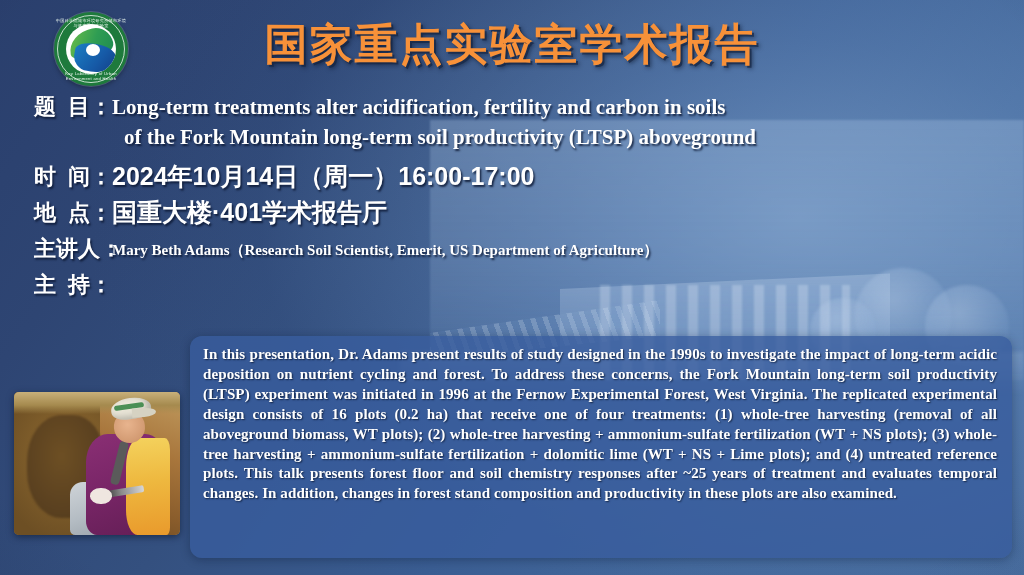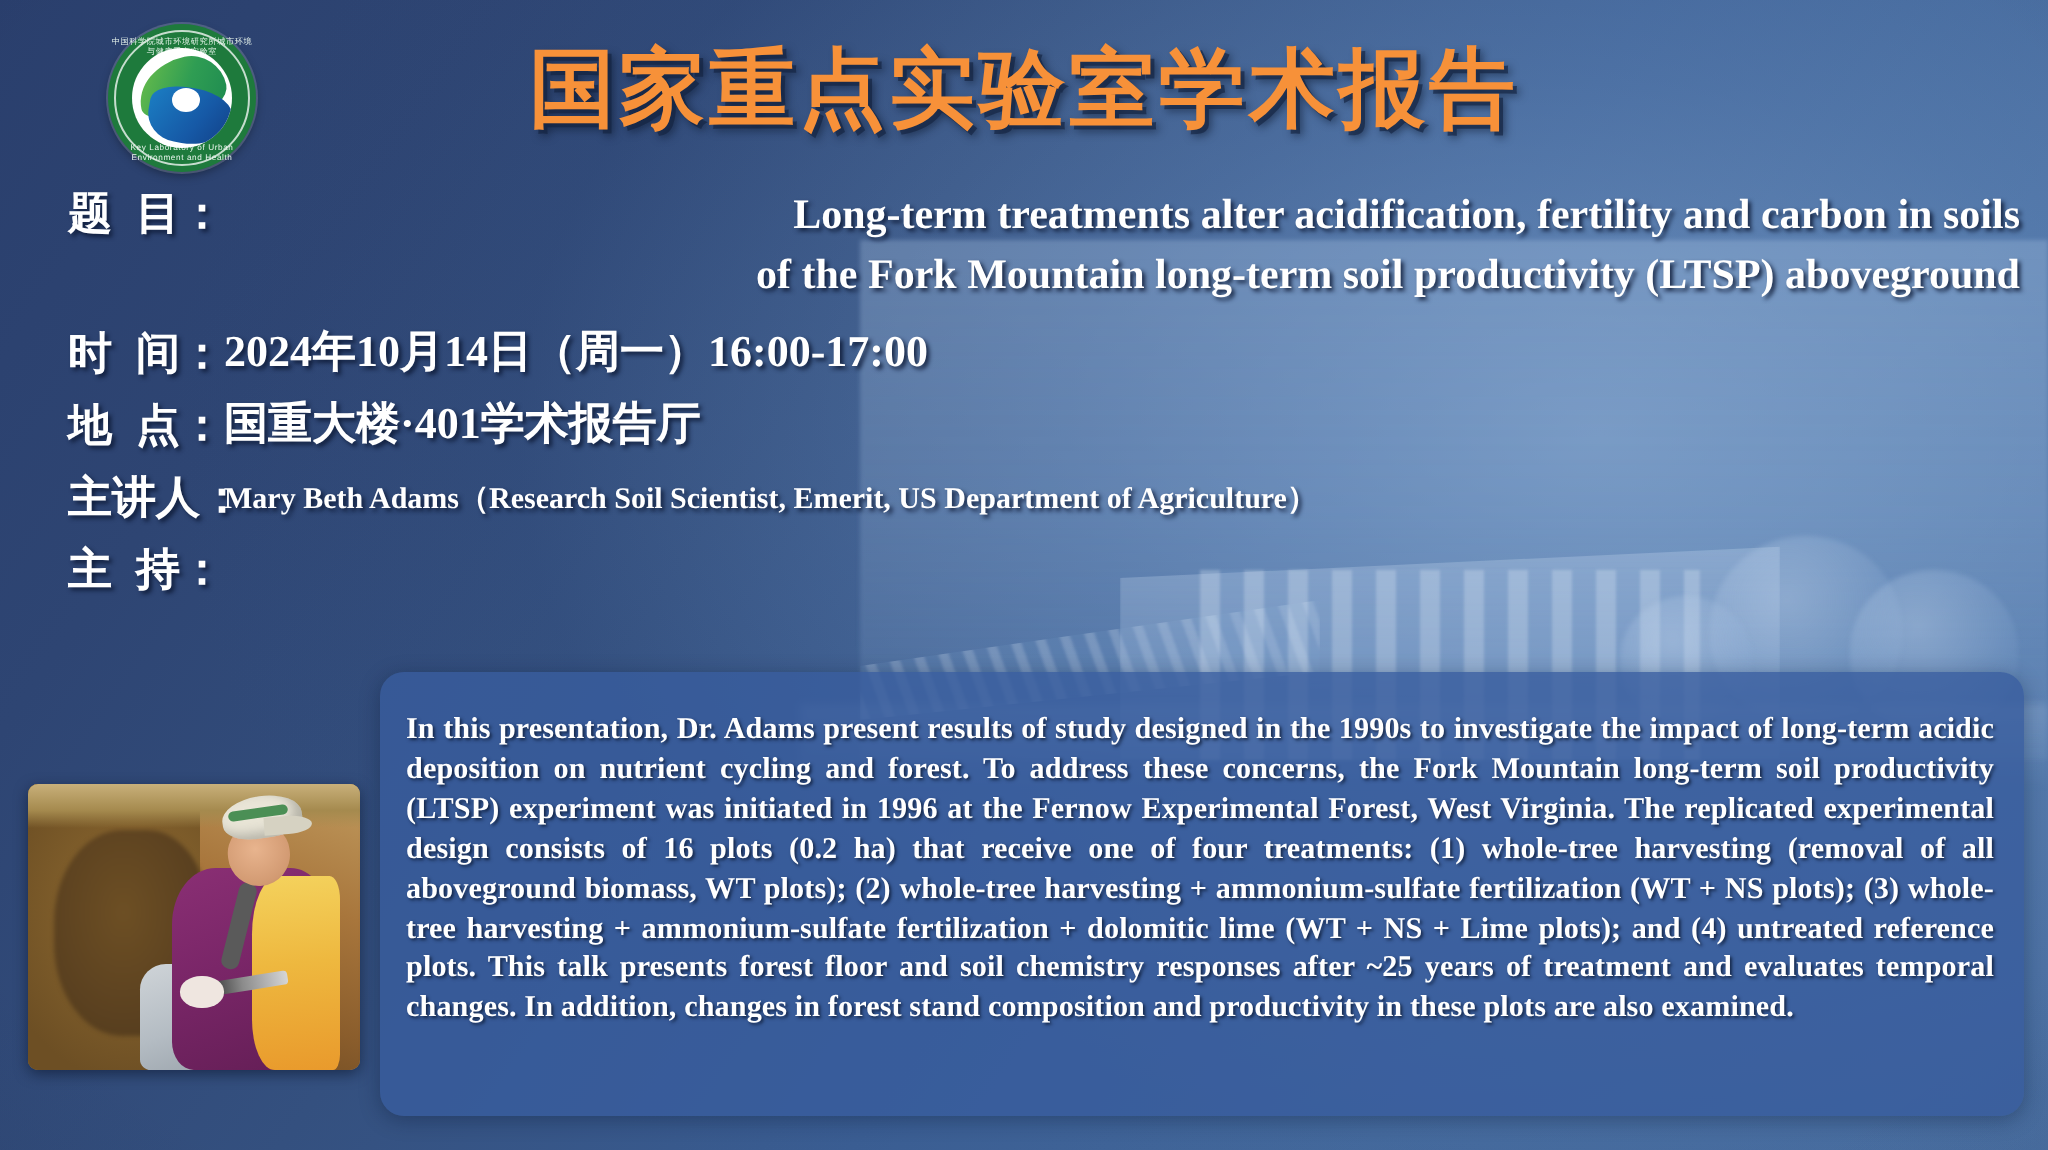--- a/index.html
+++ b/index.html
@@ -130,26 +130,26 @@
     flex: 1 1 auto;
     font-family: "Liberation Serif", "DejaVu Serif", serif;
     font-weight: bold;
     font-size: 15px;
     line-height: 28px;
     color: #ffffff;
     text-shadow: 1.5px 1.5px 2px rgba(12,24,50,0.85);
     padding-right: 14px;
   }
   .row-value.cjk {
-    font-family: Liberation Serif, serif;
-    font-size: 22px;
+    font-family: Liberation Sans, sans-serif;
+    font-size: 25px;
   }
   .row-value .line2 { display: block; padding-left: 12px; }
 
-  .row-title .row-value { font-size: 21px; line-height: 30px; text-align: right; }
+  .row-title .row-value { font-size: 21px; line-height: 30px; }
 
   
   .row-time   { margin-top: 10px; }
   .row-place  { margin-top: 4px; }
   .row-speaker{ margin-top: 4px; align-items: flex-end; }
   .row-host   { margin-top: 4px; }
 
   
   .photo {
     position: absolute; left: 14px; top: 392px;
@@ -226,21 +226,21 @@
     position: absolute; left: 92px; top: 96px; width: 38px; height: 7px;
     background: linear-gradient(90deg, #3a3a3a 0%, #8b8b8b 40%, #d6d6d6 100%);
     border-radius: 2px; transform: rotate(-9deg);
   }
 
   
   .abstract {
     position: absolute; left: 190px; top: 336px;
     width: 822px; height: 222px;
     box-sizing: border-box;
-    padding: 20px 15px 8px 13px;
+    padding: 9px 15px 8px 13px;
     border-radius: 12px;
     background: rgba(56,93,158,0.80);
     box-shadow: 0 2px 10px rgba(10,22,48,0.35);
     font-family: "Liberation Serif", "DejaVu Serif", serif;
     font-weight: bold;
     font-size: 15.1px;
     line-height: 19.9px;
     color: #ffffff;
     text-align: justify;
     text-justify: inter-word;

